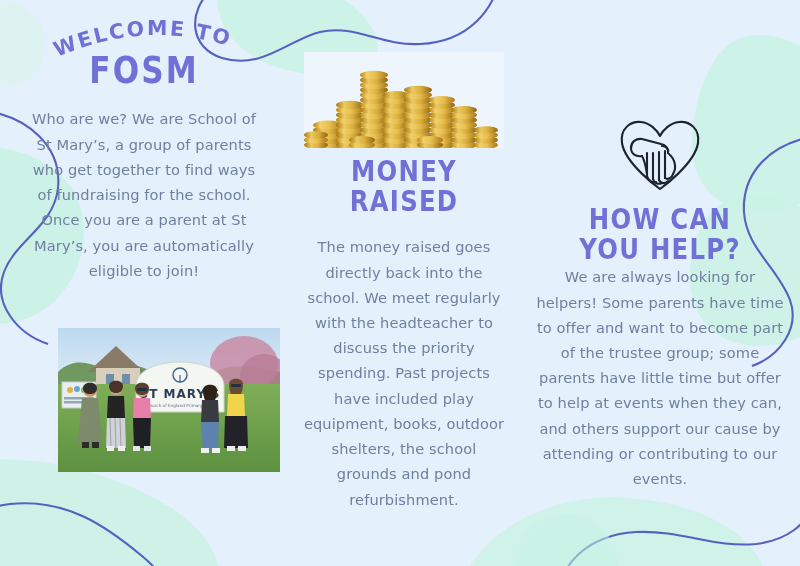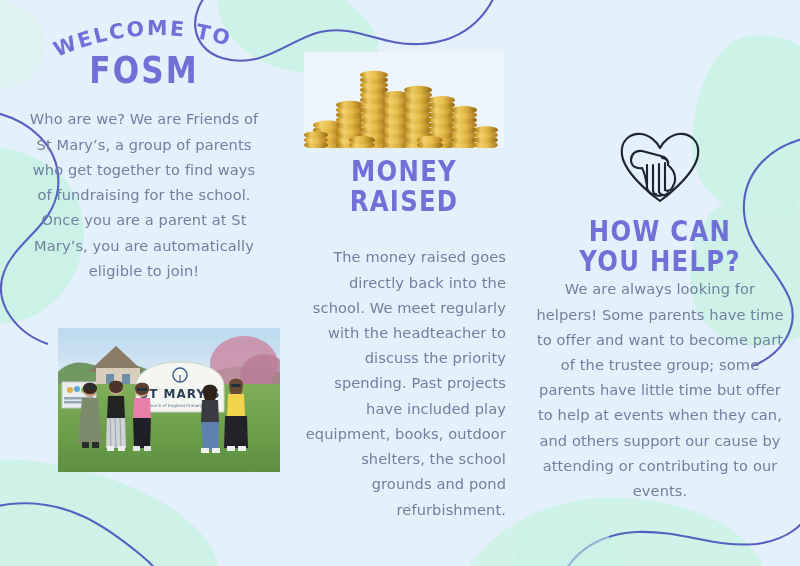--- a/index.html
+++ b/index.html
@@ -42,21 +42,21 @@
     z-index: 3;
   }
 
   .col {
     position: relative;
     height: 566px;
   }
 
   .col-left   { width: 288px; padding: 0 22px; }
   .col-mid    { width: 232px; padding: 0 10px; }
-  .col-right  { width: 280px; padding: 12px 14px; }
+  .col-right  { width: 280px; padding: 0 14px; }
 
   
   .heading {
     font-family: "DejaVu Sans", sans-serif;
     font-weight: bold;
     color: #6f71d6;
     letter-spacing: 1.2px;
     text-align: center;
     line-height: 1.04;
     transform: scaleX(0.84);
@@ -101,21 +101,21 @@
   .body-text {
     font-family: "DejaVu Sans", sans-serif;
     font-size: 14.6px;
     line-height: 1.73;
     color: #707f9f;
     text-align: center;
     letter-spacing: 0.1px;
   }
 
   .left-body  { margin-top: 16px; padding: 0 6px; }
-  .mid-body   { margin-top: 28px; padding: 0 4px; text-align: right; }
+  .mid-body   { margin-top: 18px; padding: 0 4px; }
   .right-body { margin-top: 0;  padding: 0 0px; }
 
   
   .photo-frame {
     position: absolute;
     left: 58px;
     top: 328px;
     width: 222px;
     height: 144px;
     overflow: hidden;
@@ -197,21 +197,21 @@
           <path id="arcPath" d="M 6 56 Q 122 -10 238 42" fill="none"></path>
         </defs>
         <text>
           <textPath href="#arcPath" startOffset="50%" text-anchor="middle">WELCOME TO</textPath>
         </text>
       </svg>
 
       <div class="heading fosm">FOSM</div>
 
       <div class="body-text left-body">Who are we?
-We are Friends of St Mary’s, a group of parents who get together to find ways of fundraising for the school. Once you are a parent at St Mary’s, you are automatically eligible to join!</div>
+We are School of St Mary’s, a group of parents who get together to find ways of fundraising for the school. Once you are a parent at St Mary’s, you are automatically eligible to join!</div>
     </div>
 
     <div class="col col-mid">
 
       <div class="coins-wrap">
         <svg width="200" height="96" viewBox="0 0 200 96" xmlns="http://www.w3.org/2000/svg">
           <defs>
             <linearGradient id="gcoin" x1="0" y1="0" x2="1" y2="0">
               <stop offset="0%" stop-color="#b8860b"></stop>
               <stop offset="25%" stop-color="#f2d06b"></stop>

